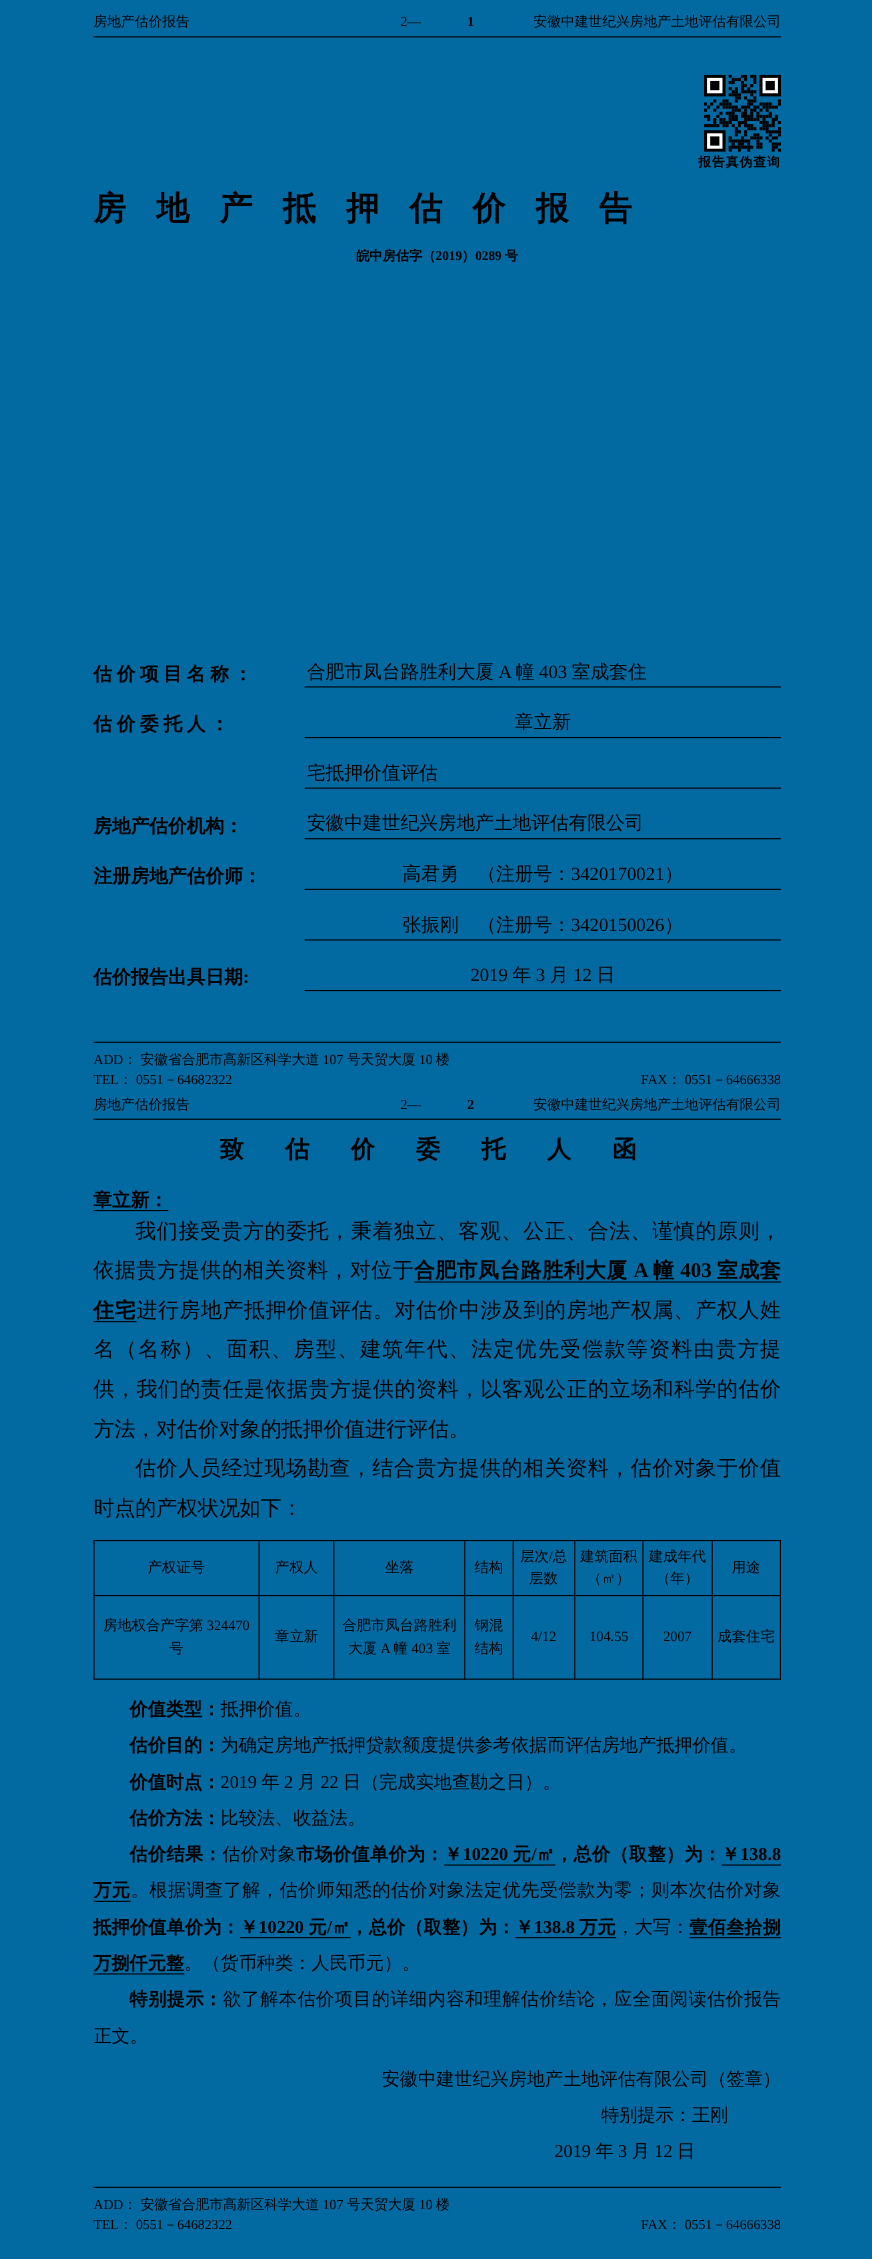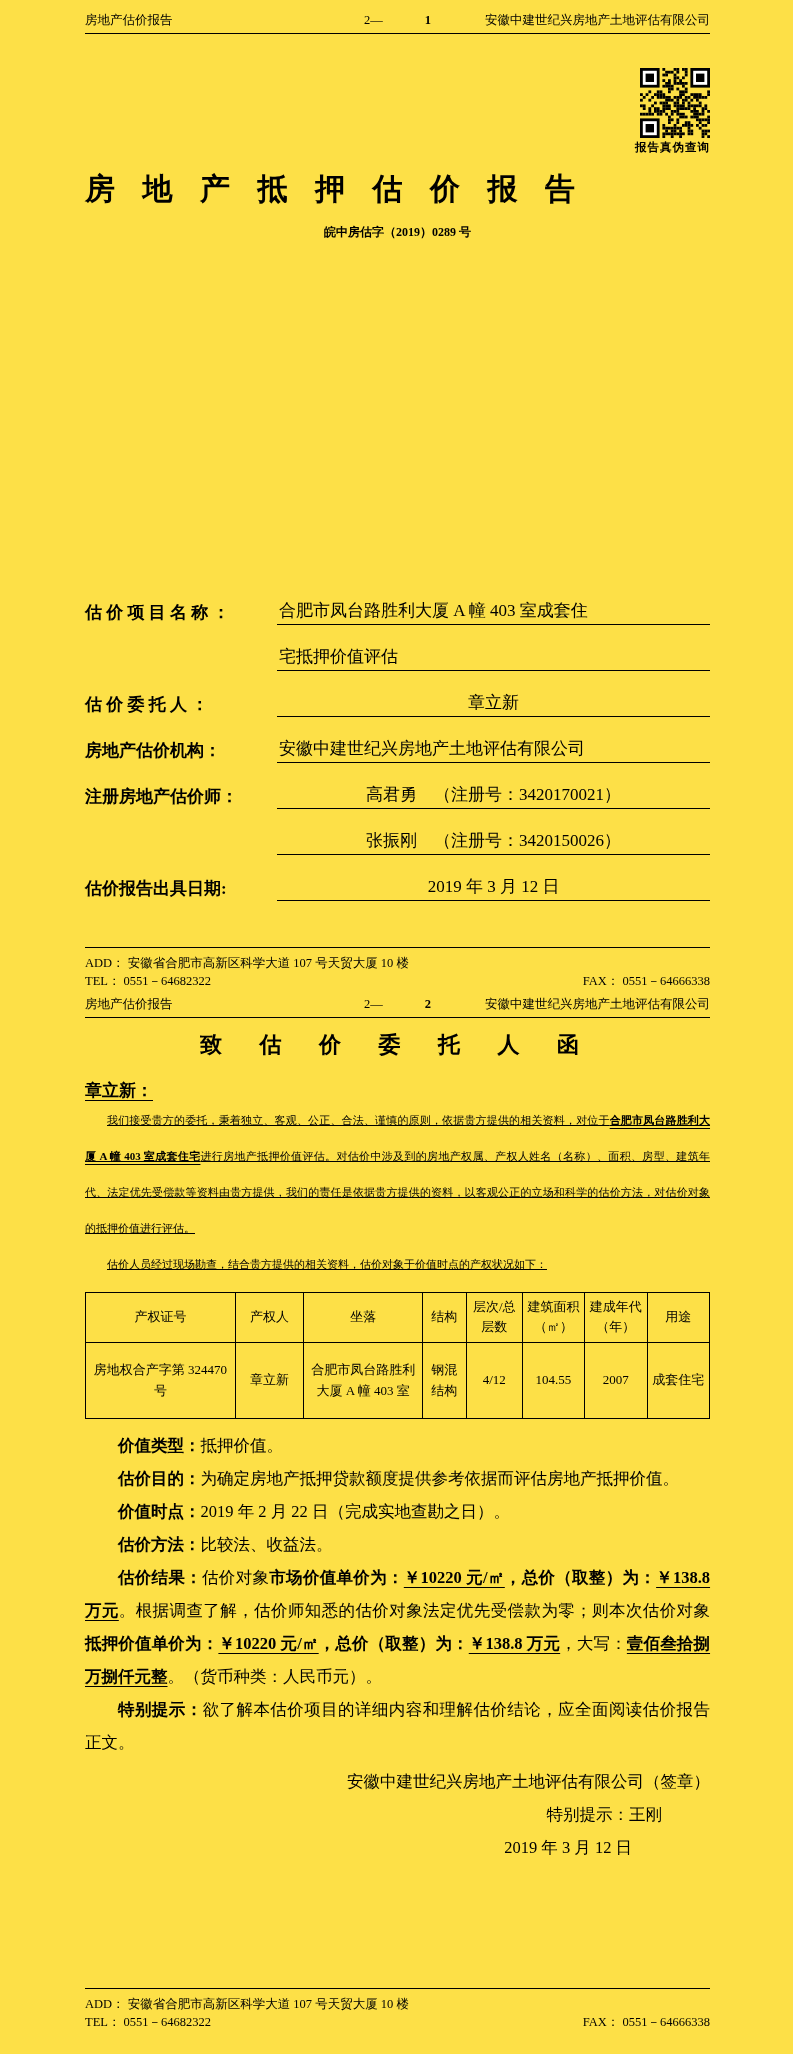--- a/index.html
+++ b/index.html
@@ -1,19 +1,19 @@
 <!DOCTYPE html>
 <html><head>
 <meta charset="utf-8">
 <style>
   * { box-sizing: border-box; }
   html,body { margin:0; padding:0; background:#ffffff; }
   .page {
     width:793px; height:2054px; position:relative; overflow:hidden;
-    background:#fde047; color:#000;
+    background:#0369a1; color:#000;
     font-family:"Liberation Serif","DejaVu Serif",serif;
     padding:12px 83px 0 85px;
   }
   
   .run-head {
     display:flex; align-items:baseline; font-size:12.5px;
     border-bottom:1.5px solid #000; padding-bottom:4px;
   }
   .run-head .rh-left  { flex:1; text-align:left; }
   .run-head .rh-mid   { display:flex; gap:42px; }
@@ -30,21 +30,21 @@
   .report-no { margin-top:14px; text-align:center; font-size:12px; font-weight:bold; }
   .form { margin-top:352px; }
   .form-row { display:flex; align-items:center; height:38px; margin-bottom:8px; font-size:17px; }
   .form-label { width:192px; font-weight:bold; white-space:nowrap; }
   .form-value { flex:1; border-bottom:1.5px solid #000; padding:0 2px 2px 2px; white-space:nowrap; }
   .va-left { text-align:left; } .va-center { text-align:center; }
   
   .letter-title { margin-top:12px; text-align:center; font-size:22px; font-weight:bold; letter-spacing:16px; }
   .salutation { margin-top:16px; font-size:17px; font-weight:bold; }
   .salutation span { text-decoration:underline; text-underline-offset:4px; }
-  .para { font-size:11px; line-height:36px; text-align:justify; text-indent:2em; margin:0;text-decoration:underline; }
+  .para { font-size:19px; line-height:36px; text-align:justify; text-indent:2em; margin:0; }
   .b  { font-weight:bold; }
   .bu { font-weight:bold; text-decoration:underline; text-underline-offset:4px; }
   
   table.own { border-collapse:collapse; width:100%; margin-top:10px; font-size:13px; }
   table.own th, table.own td { border:1.5px solid #000; text-align:center; vertical-align:middle; padding:4px 3px; line-height:1.6; font-weight:normal; }
   table.own th { height:46px; }
   table.own td { height:76px; }
   
   .items { margin-top:10px; }
   .item, .result-para, .special-para { font-size:16.5px; line-height:33px; text-align:justify; text-indent:2em; margin:0; }
@@ -305,26 +305,26 @@
 
   <h1 class="report-title">房 地 产 抵 押 估 价 报 告</h1>
   <div class="report-no">皖中房估字（2019）0289 号</div>
 
   <div class="form">
     <div class="form-row">
       <span class="form-label">估 价 项 目 名 称 ：</span>
       <span class="form-value va-left">合肥市凤台路胜利大厦 A 幢 403 室成套住</span>
     </div>
     <div class="form-row">
+      <span class="form-label">估 价 委 托 人 ：</span>
+      <span class="form-value va-center">章立新</span>
+    </div>
+    <div class="form-row">
       <span class="form-label"></span>
       <span class="form-value va-left">宅抵押价值评估</span>
-    </div>
-    <div class="form-row">
-      <span class="form-label">估 价 委 托 人 ：</span>
-      <span class="form-value va-center">章立新</span>
     </div>
     <div class="form-row">
       <span class="form-label">房地产估价机构：</span>
       <span class="form-value va-left">安徽中建世纪兴房地产土地评估有限公司</span>
     </div>
     <div class="form-row">
       <span class="form-label">注册房地产估价师：</span>
       <span class="form-value va-center">高君勇　（注册号：3420170021）</span>
     </div>
     <div class="form-row">

